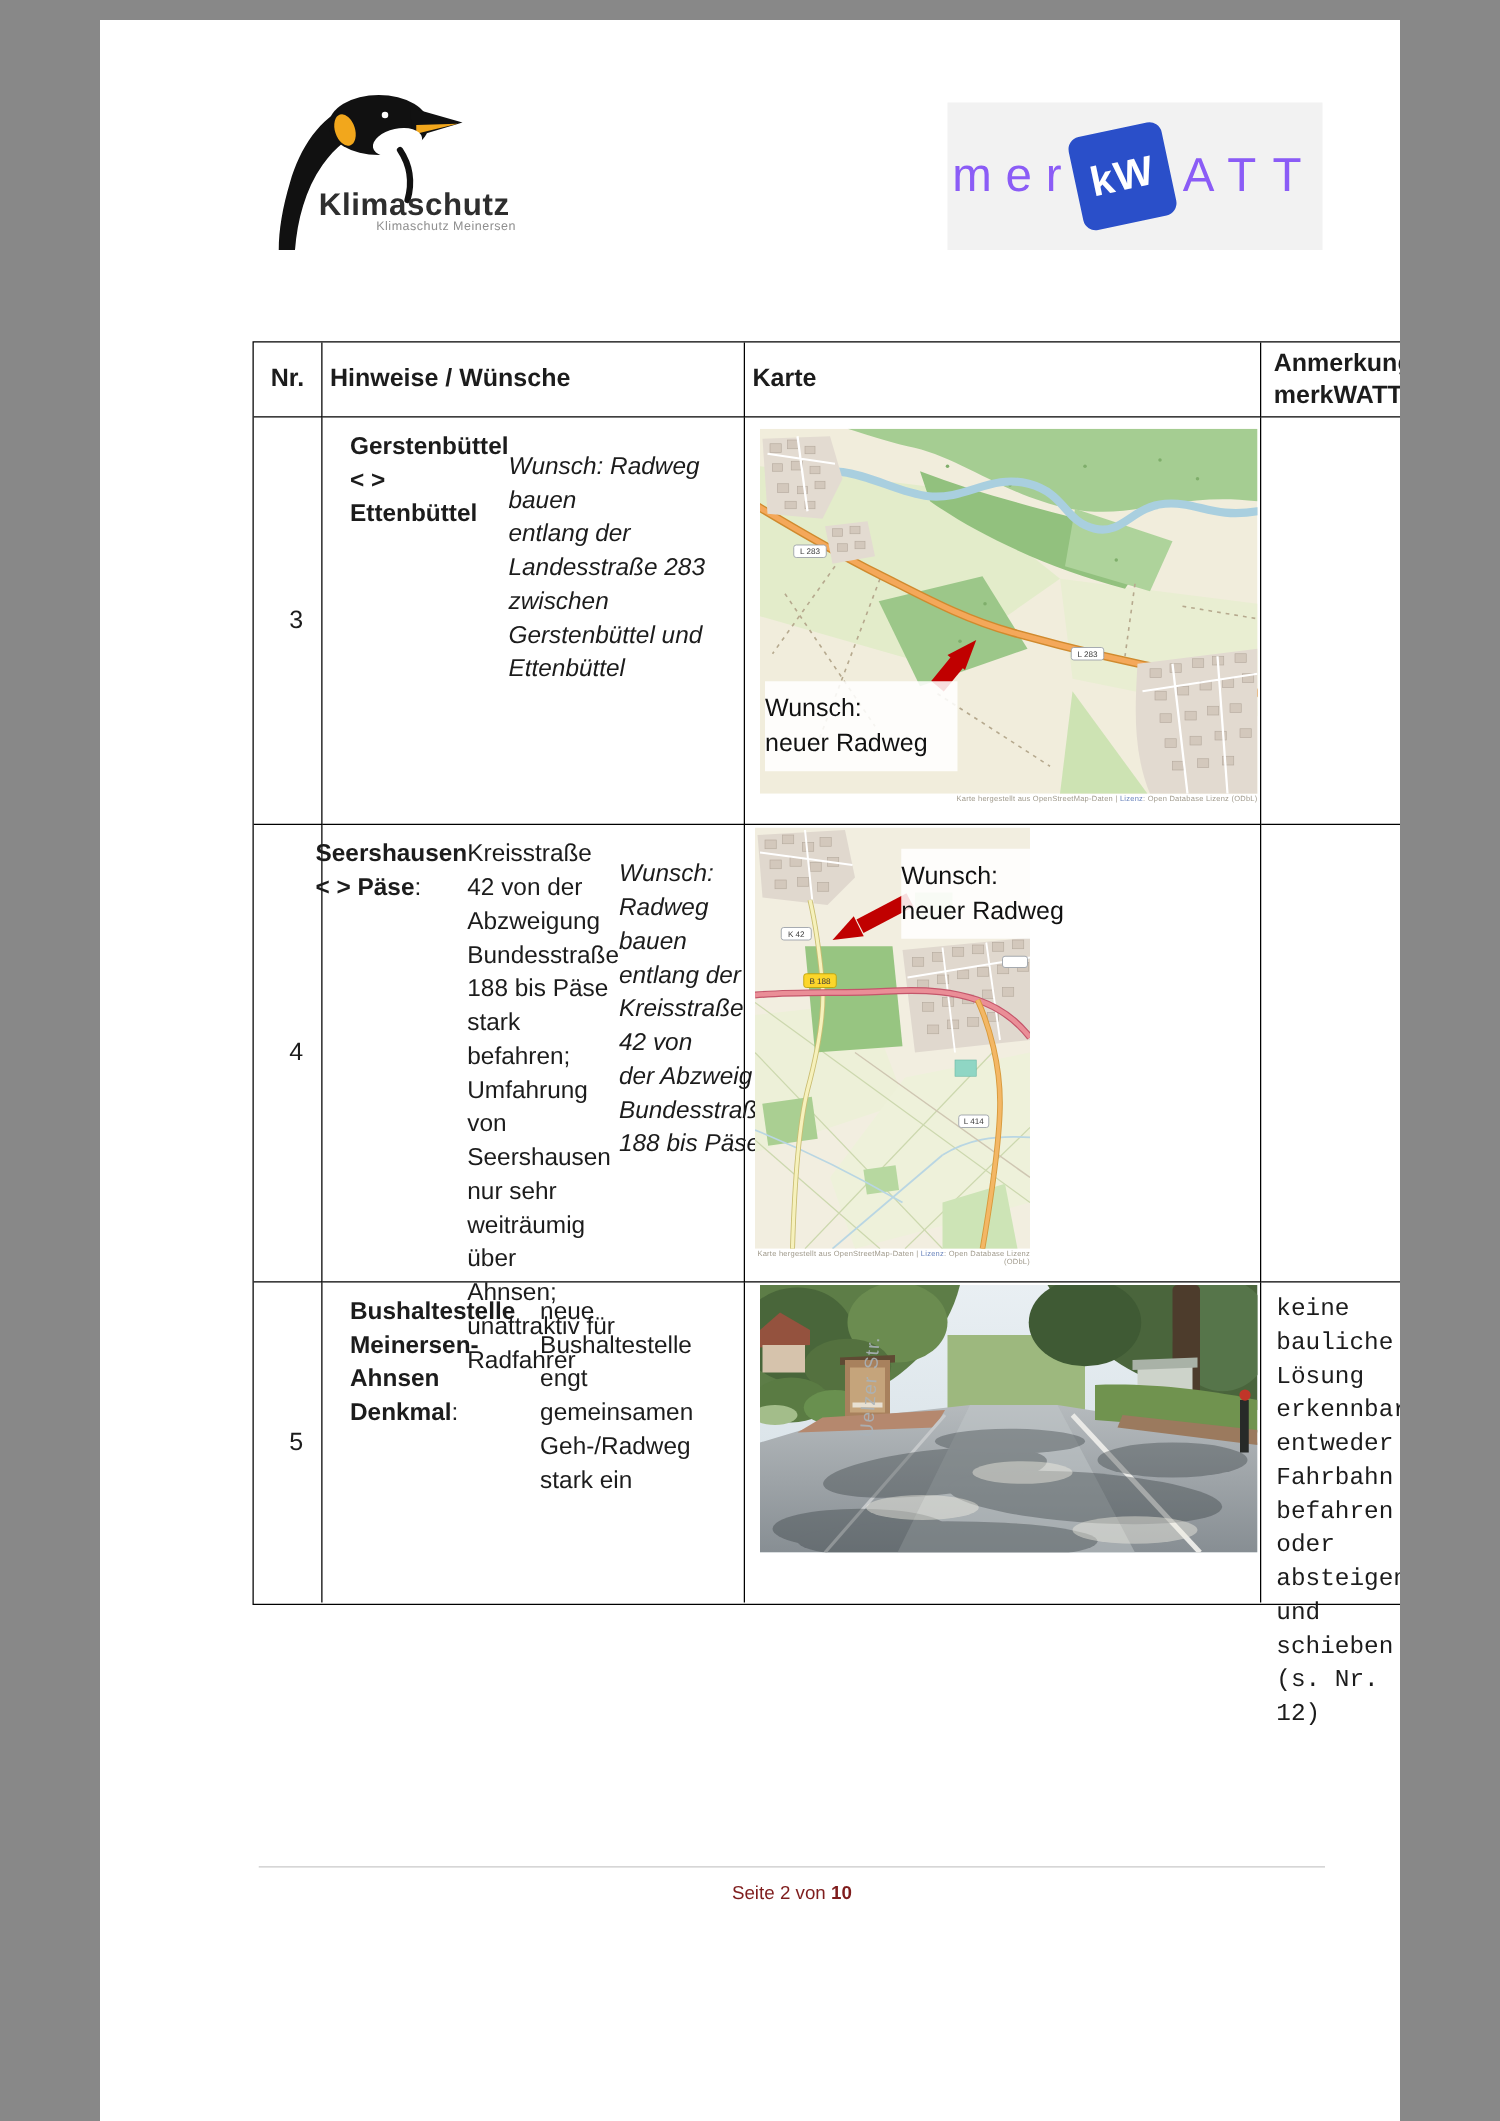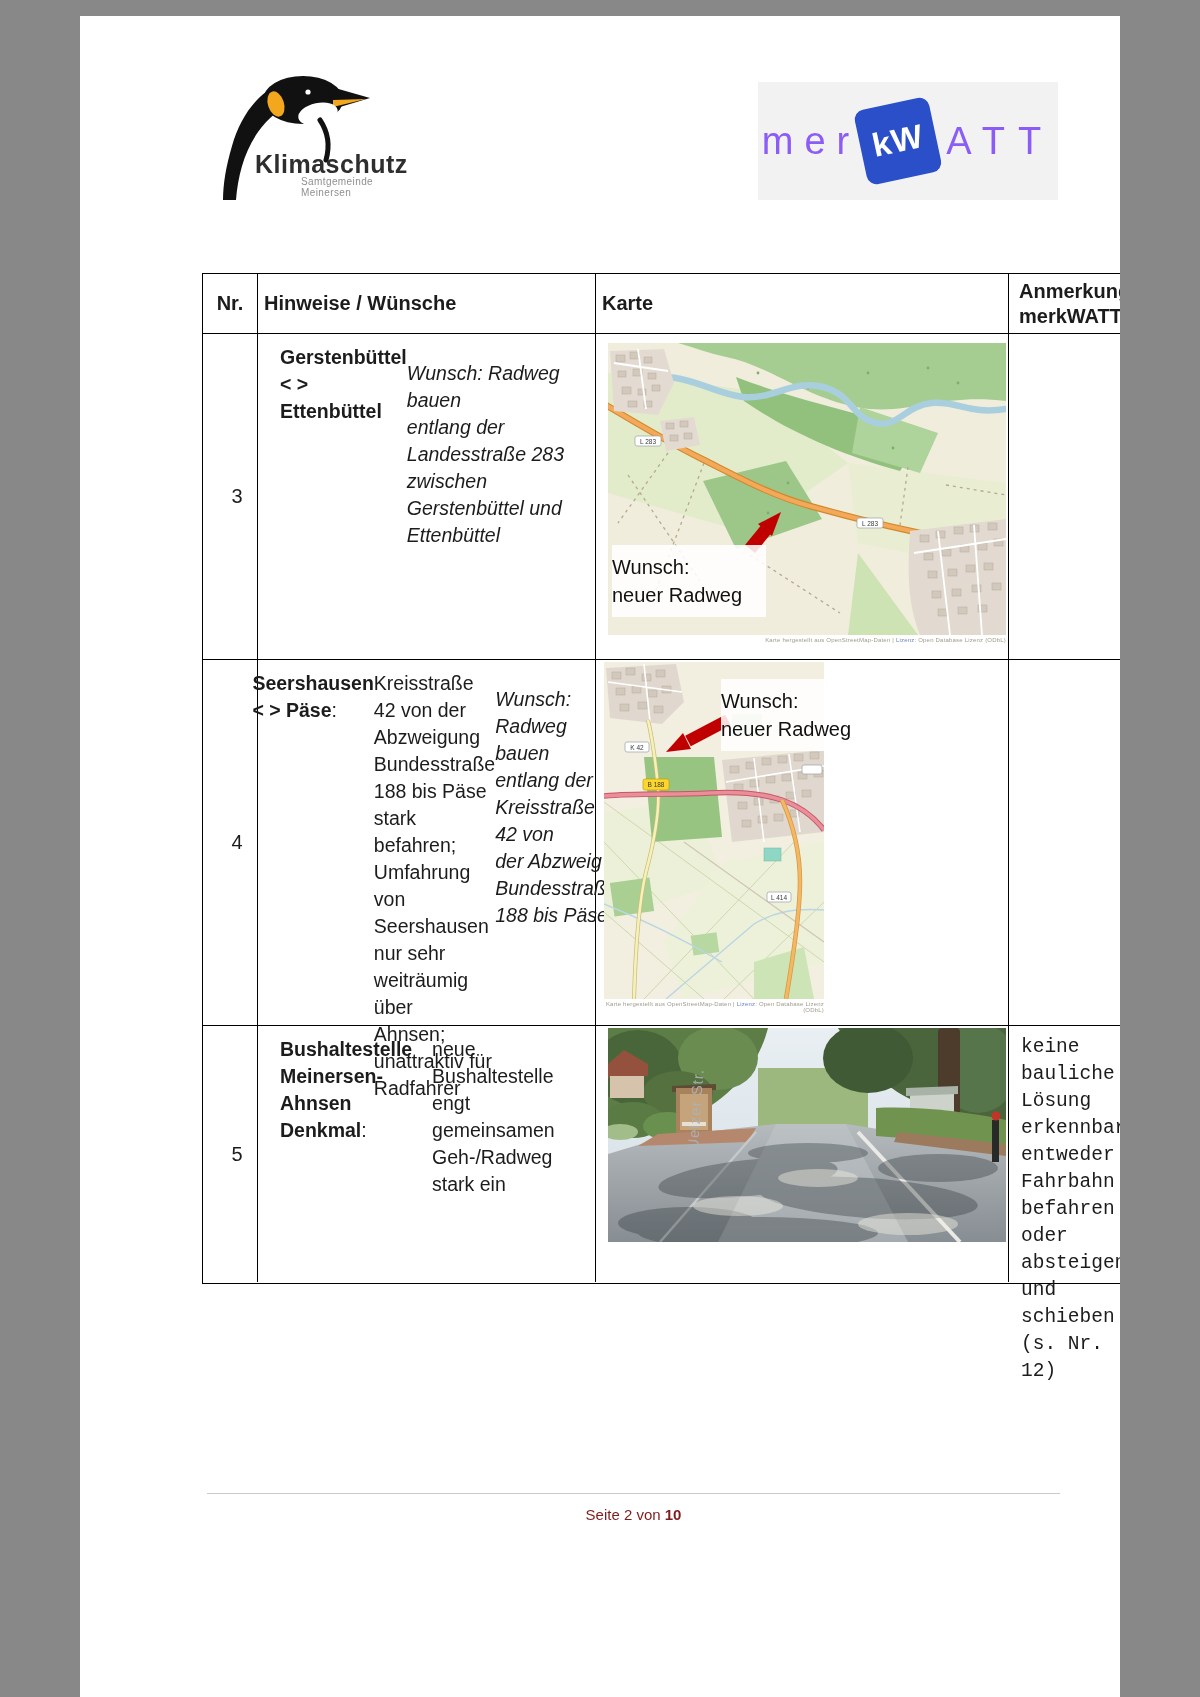--- a/index.html
+++ b/index.html
@@ -68,21 +68,21 @@
       <path d="M 72,16 C 48,26 32,50 24,78 C 18,98 15,116 15,132 L 28,132 C 30,108 36,84 50,64 C 60,50 72,40 88,34 Z" fill="#111111"></path>
       <ellipse cx="95" cy="32" rx="40" ry="24" fill="#111111"></ellipse>
       <polygon points="120,18 162,30 122,42" fill="#111111"></polygon>
       <polygon points="125,32 158,31 125,39" fill="#f2a71c"></polygon>
       <ellipse cx="68" cy="36" rx="8" ry="13" fill="#f2a71c" transform="rotate(-18 68 36)"></ellipse>
       <ellipse cx="110" cy="46" rx="20" ry="11" fill="#ffffff" transform="rotate(-12 110 46)"></ellipse>
       <circle cx="100" cy="24" r="2.6" fill="#ffffff"></circle>
       <path d="M 112,52 C 120,64 122,78 118,92" stroke="#111111" stroke-width="5" fill="none" stroke-linecap="round"></path>
     </svg>
     <div class="kl-title">Klimaschutz</div>
-    <div class="kl-subtitle">Samtgemeinde Meinersen</div>
+    <div class="kl-subtitle">Klimaschutz Meinersen</div>
   </div>
 
   <div class="mw-logo">
     <span class="mw-pre">mer</span>
     <span class="mw-box">
         <span>kW</span>
       </span>
     <span class="mw-post">ATT</span>
   </div>
 

